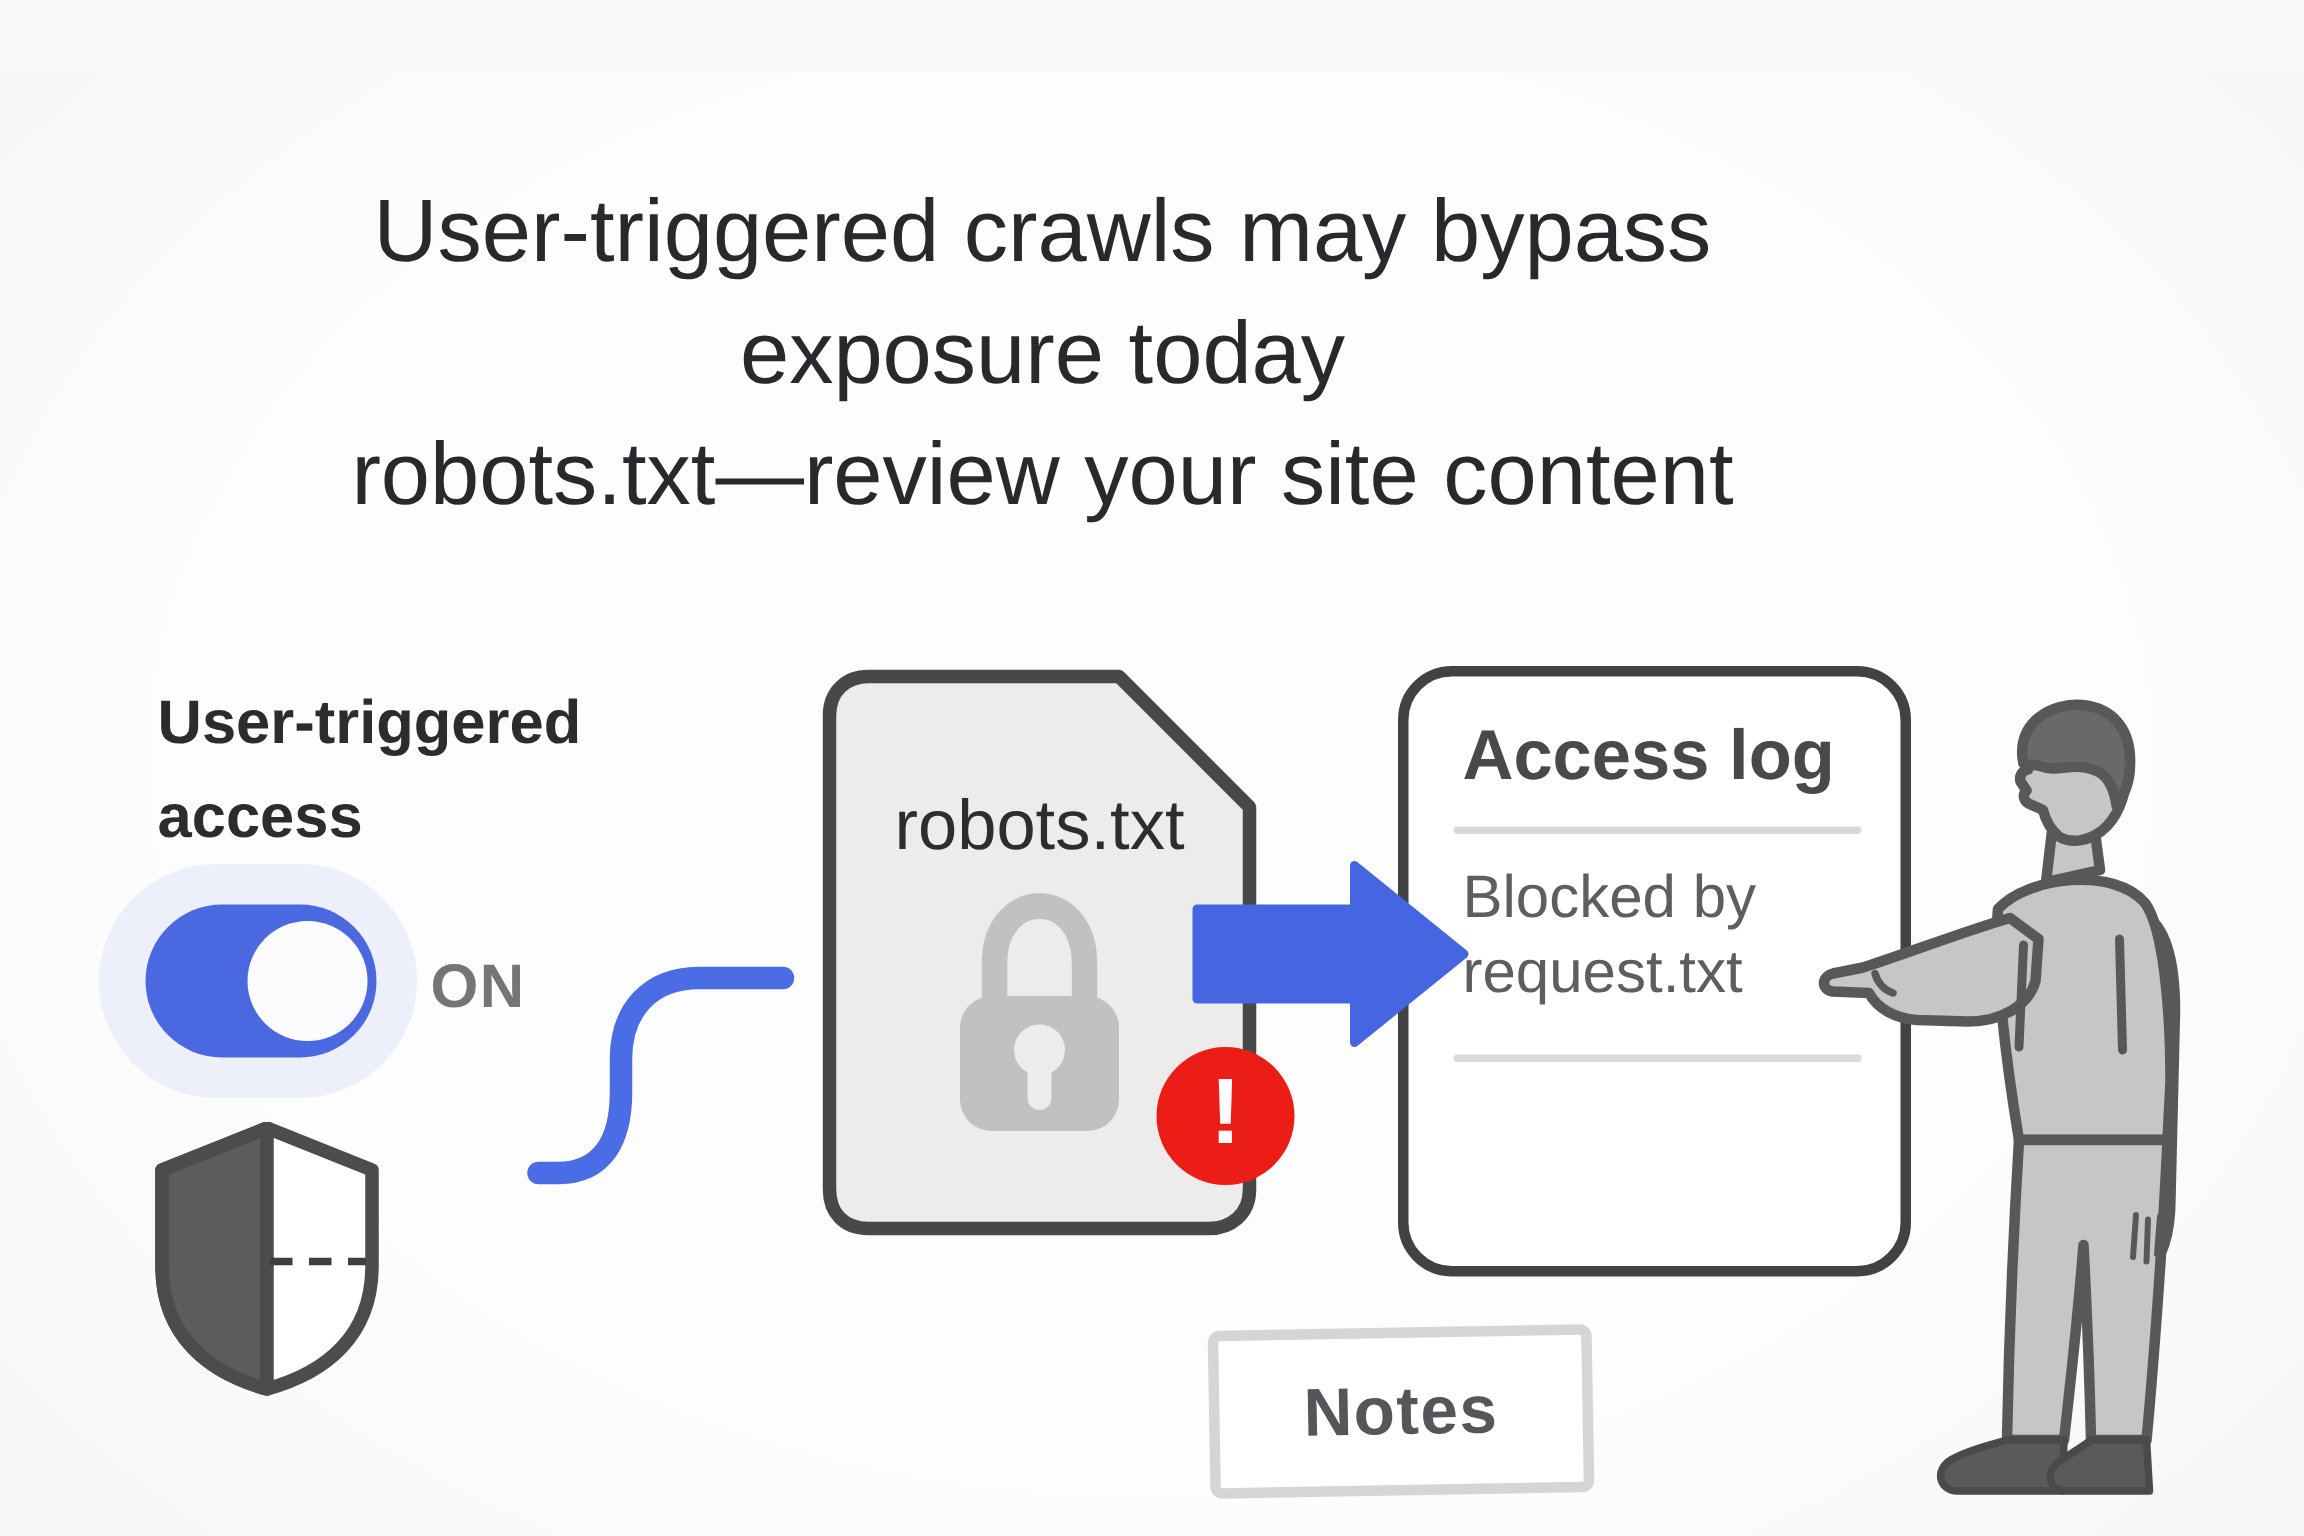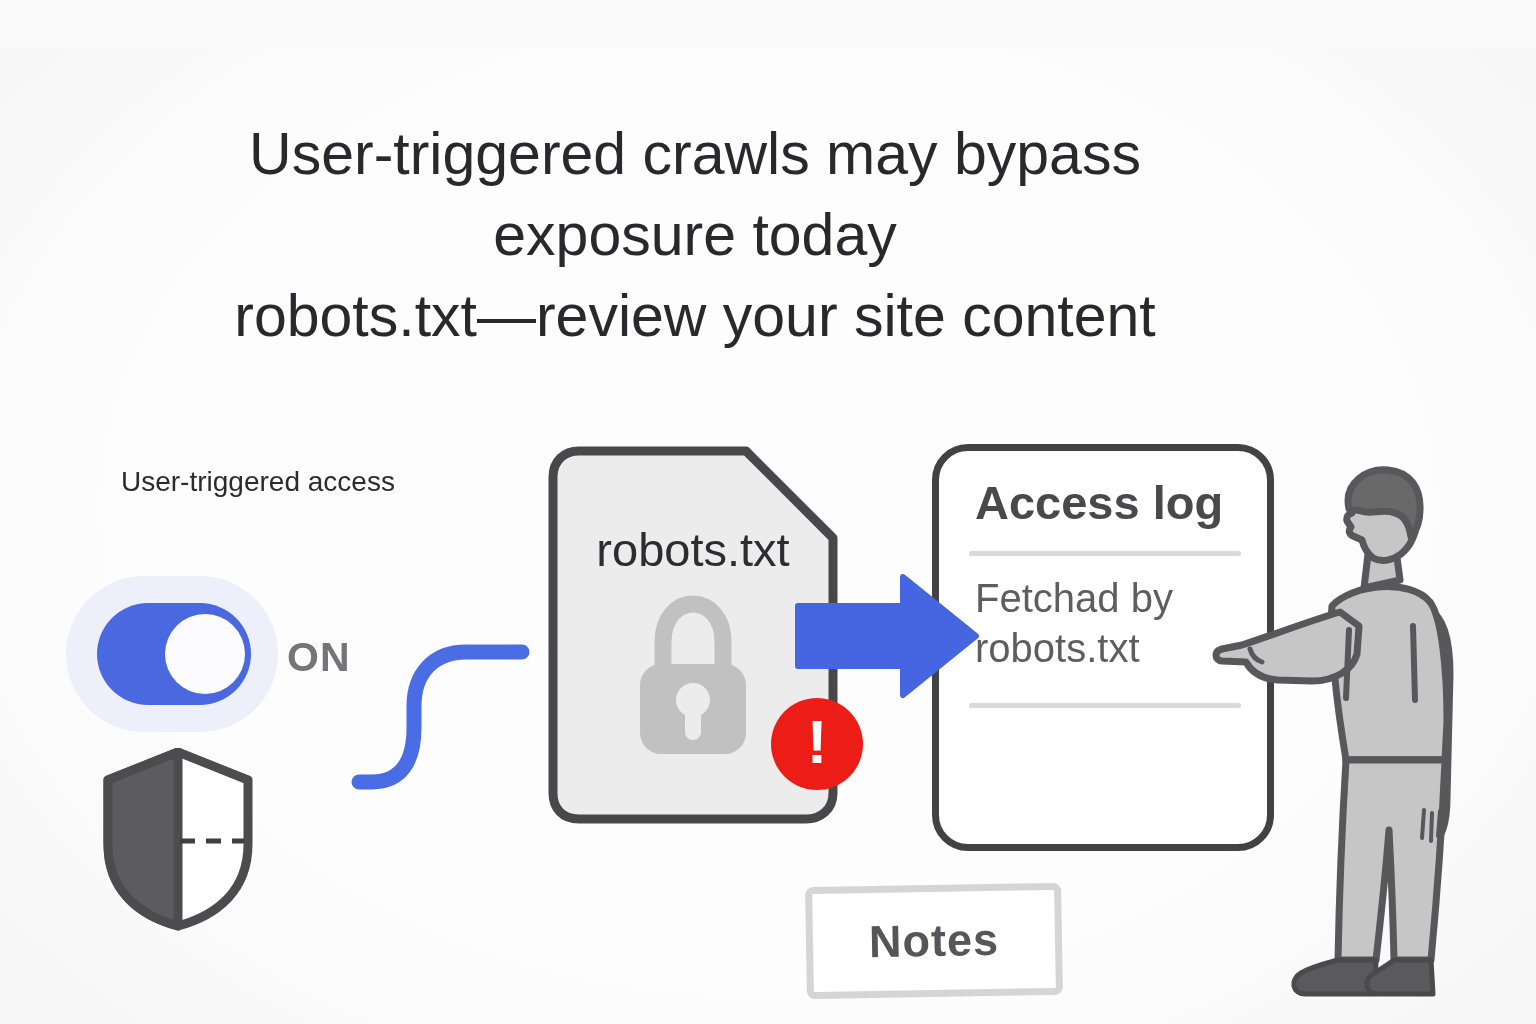--- a/index.html
+++ b/index.html
@@ -15,22 +15,22 @@
     margin-top:48px;
   }
   
   .headline{
     position:absolute;left:120px;top:66px;width:1150px;
     text-align:center;color:#29292d;
     font-size:59px;line-height:81px;font-weight:500;letter-spacing:0px;
   }
   
   .toggle-label{
-    position:absolute;left:121px;top:402px;width:340px;
-    font-size:28px;line-height:63px;font-weight:400;color:#2c2c2f;
+    position:absolute;left:105px;top:402px;width:340px;
+    font-size:41px;line-height:63px;font-weight:700;color:#2c2c2f;
   }
   .toggle-glow{
     position:absolute;left:66px;top:528px;width:212px;height:156px;
     background:#edf0fa;border-radius:78px;
   }
   .toggle{
     position:absolute;left:97px;top:555px;width:154px;height:102px;
     background:#4a68e0;border-radius:52px;cursor:pointer;
   }
   .toggle .knob{
@@ -118,21 +118,21 @@
 
   <svg class="shield" width="152" height="184" viewBox="0 0 152 184">
     <path d="M76 4 L146 32 L146 96 C146 142 116 167 76 178 C36 167 6 142 6 96 L6 32 Z" fill="#ffffff" stroke="#4c4c4e" stroke-width="9" stroke-linejoin="round"></path>
     <path d="M76 4 L6 32 L6 96 C6 142 36 167 76 178 Z" fill="#5c5c5e" stroke="#4c4c4e" stroke-width="9" stroke-linejoin="round"></path>
     <path d="M78 93 L142 93" stroke="#3f3f41" stroke-width="5" stroke-dasharray="15 11" fill="none"></path>
   </svg>
 
   <div class="panel">
     <div class="panel-title">Access log</div>
     <div class="divider d1"></div>
-    <div class="log-entry blocked">Fetchad by robots.txt</div>
+    <div class="log-entry blocked">Blocked by request.txt</div>
     <div class="divider d2"></div>
   </div>
 
   <div class="notes">
     <span>Notes</span>
   </div>
 
   <div class="doc">
     <svg width="290" height="378" viewBox="0 0 290 378">
       <path d="M31 5 L198 5 L285 92 L285 347 C285 364 272 373 258 373 L31 373 C14 373 5 362 5 347 L5 31 C5 15 16 5 31 5 Z" fill="#ececec" stroke="#48484a" stroke-width="9" stroke-linejoin="round"></path>

